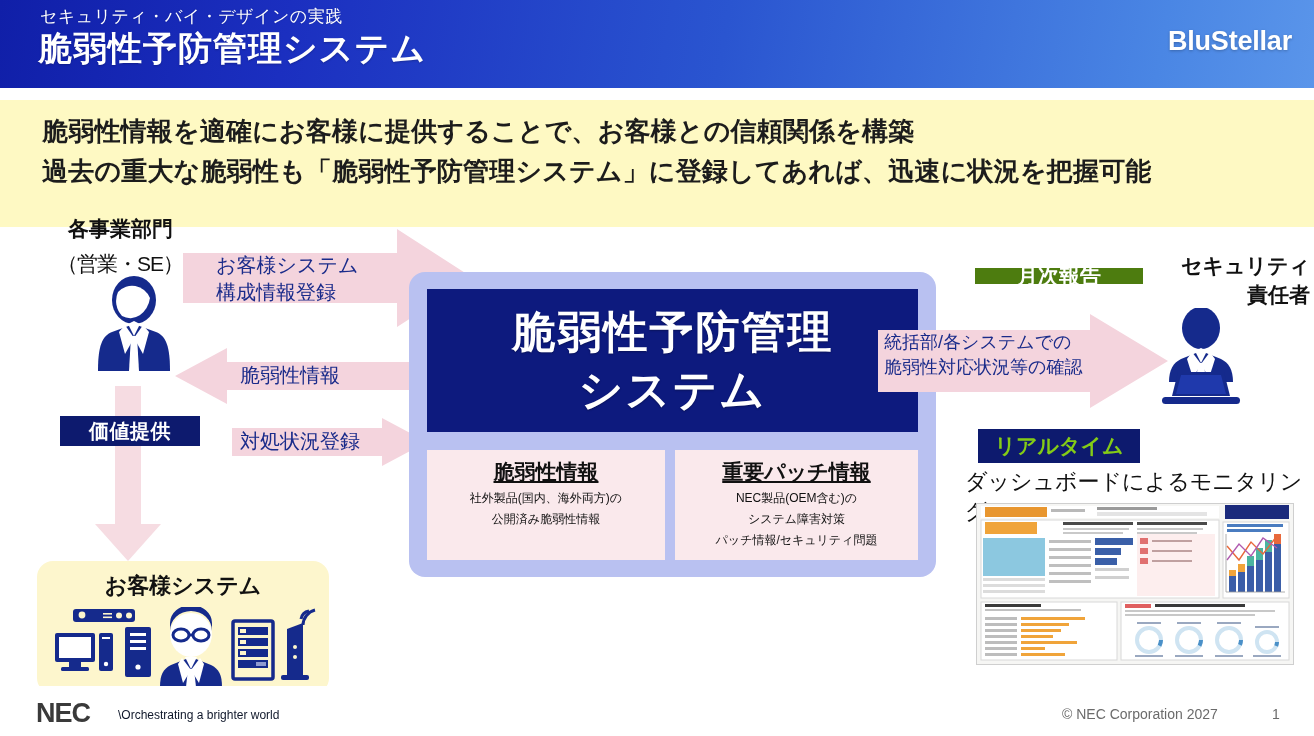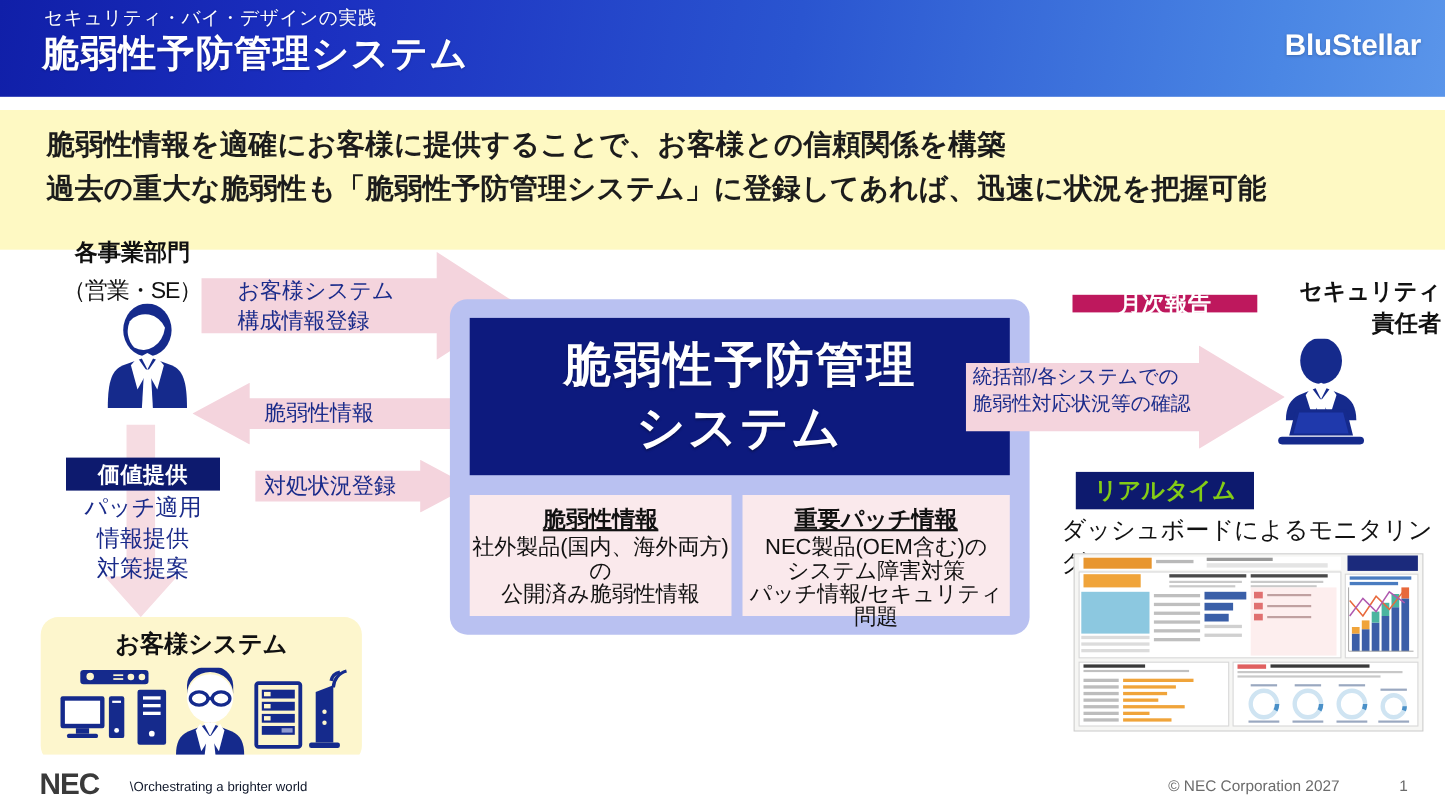--- a/index.html
+++ b/index.html
@@ -113,27 +113,27 @@
   }
   .info-a{left:18px;width:238px;}
   .info-b{left:266px;width:243px;}
   .info-head{
     width:100%;text-align:center;margin-top:8px;
     font-size:21px;font-weight:700;color:#111;
     text-decoration:underline;text-underline-offset:2px;
   }
   .info-body{
     width:100%;text-align:center;margin-top:2px;
-    font-size:20px;line-height:21px;color:#111;font-weight:400;
+    font-size:12px;line-height:21px;color:#111;font-weight:400;
   }
 
   
   .badge-monthly{
     position:absolute;left:975px;top:72px;width:168px;height:16px;
-    background:#be185d;color:#fff;font-size:21px;font-weight:700;
+    background:#4d7c0f;color:#fff;font-size:21px;font-weight:700;
     display:flex;align-items:center;justify-content:center;
   }
   .sec-title{
     position:absolute;left:1140px;top:55px;width:170px;text-align:right;
     font-size:21px;font-weight:700;color:#111;line-height:29px;
   }
   .arrow-right{position:absolute;left:878px;top:118px;width:290px;height:94px;}
   .arrow-right-label{
     position:absolute;left:884px;top:134px;width:240px;
     color:#1a2b8a;font-size:18px;line-height:25px;font-weight:400;
@@ -190,25 +190,20 @@
       <path d="M46 50 L34 57 L47 95 L49 62 Z" fill="#ffffff" opacity="0"></path>
       <path d="M43 49 L52 62 L43 78 L37 56 Z" fill="#ffffff"></path>
       <path d="M61 49 L52 62 L61 78 L67 56 Z" fill="#ffffff"></path>
     </svg>
 
     <svg class="vert-arrow" viewBox="0 0 66 175" preserveAspectRatio="none">
       <polygon points="20,0 46,0 46,138 66,138 33,175 0,138 20,138" fill="#f6dce2"></polygon>
     </svg>
 
     <div class="value-badge">価値提供</div>
-    <div class="value-list">
-      <div>パッチ適用</div>
-      <div>情報提供</div>
-      <div>対策提案</div>
-    </div>
 
     <div class="cust-card">
       <div class="cust-title">お客様システム</div>
       <svg class="cust-icons" viewBox="0 0 266 80">
 
         <g>
           <rect x="22" y="2" width="62" height="13" rx="3" fill="#152a8c"></rect>
           <circle cx="31" cy="8" r="3.4" fill="#fdf6cd"></circle>
           <rect x="52" y="6" width="9" height="1.6" fill="#fdf6cd"></rect>
           <rect x="52" y="9.5" width="9" height="1.6" fill="#fdf6cd"></rect>

